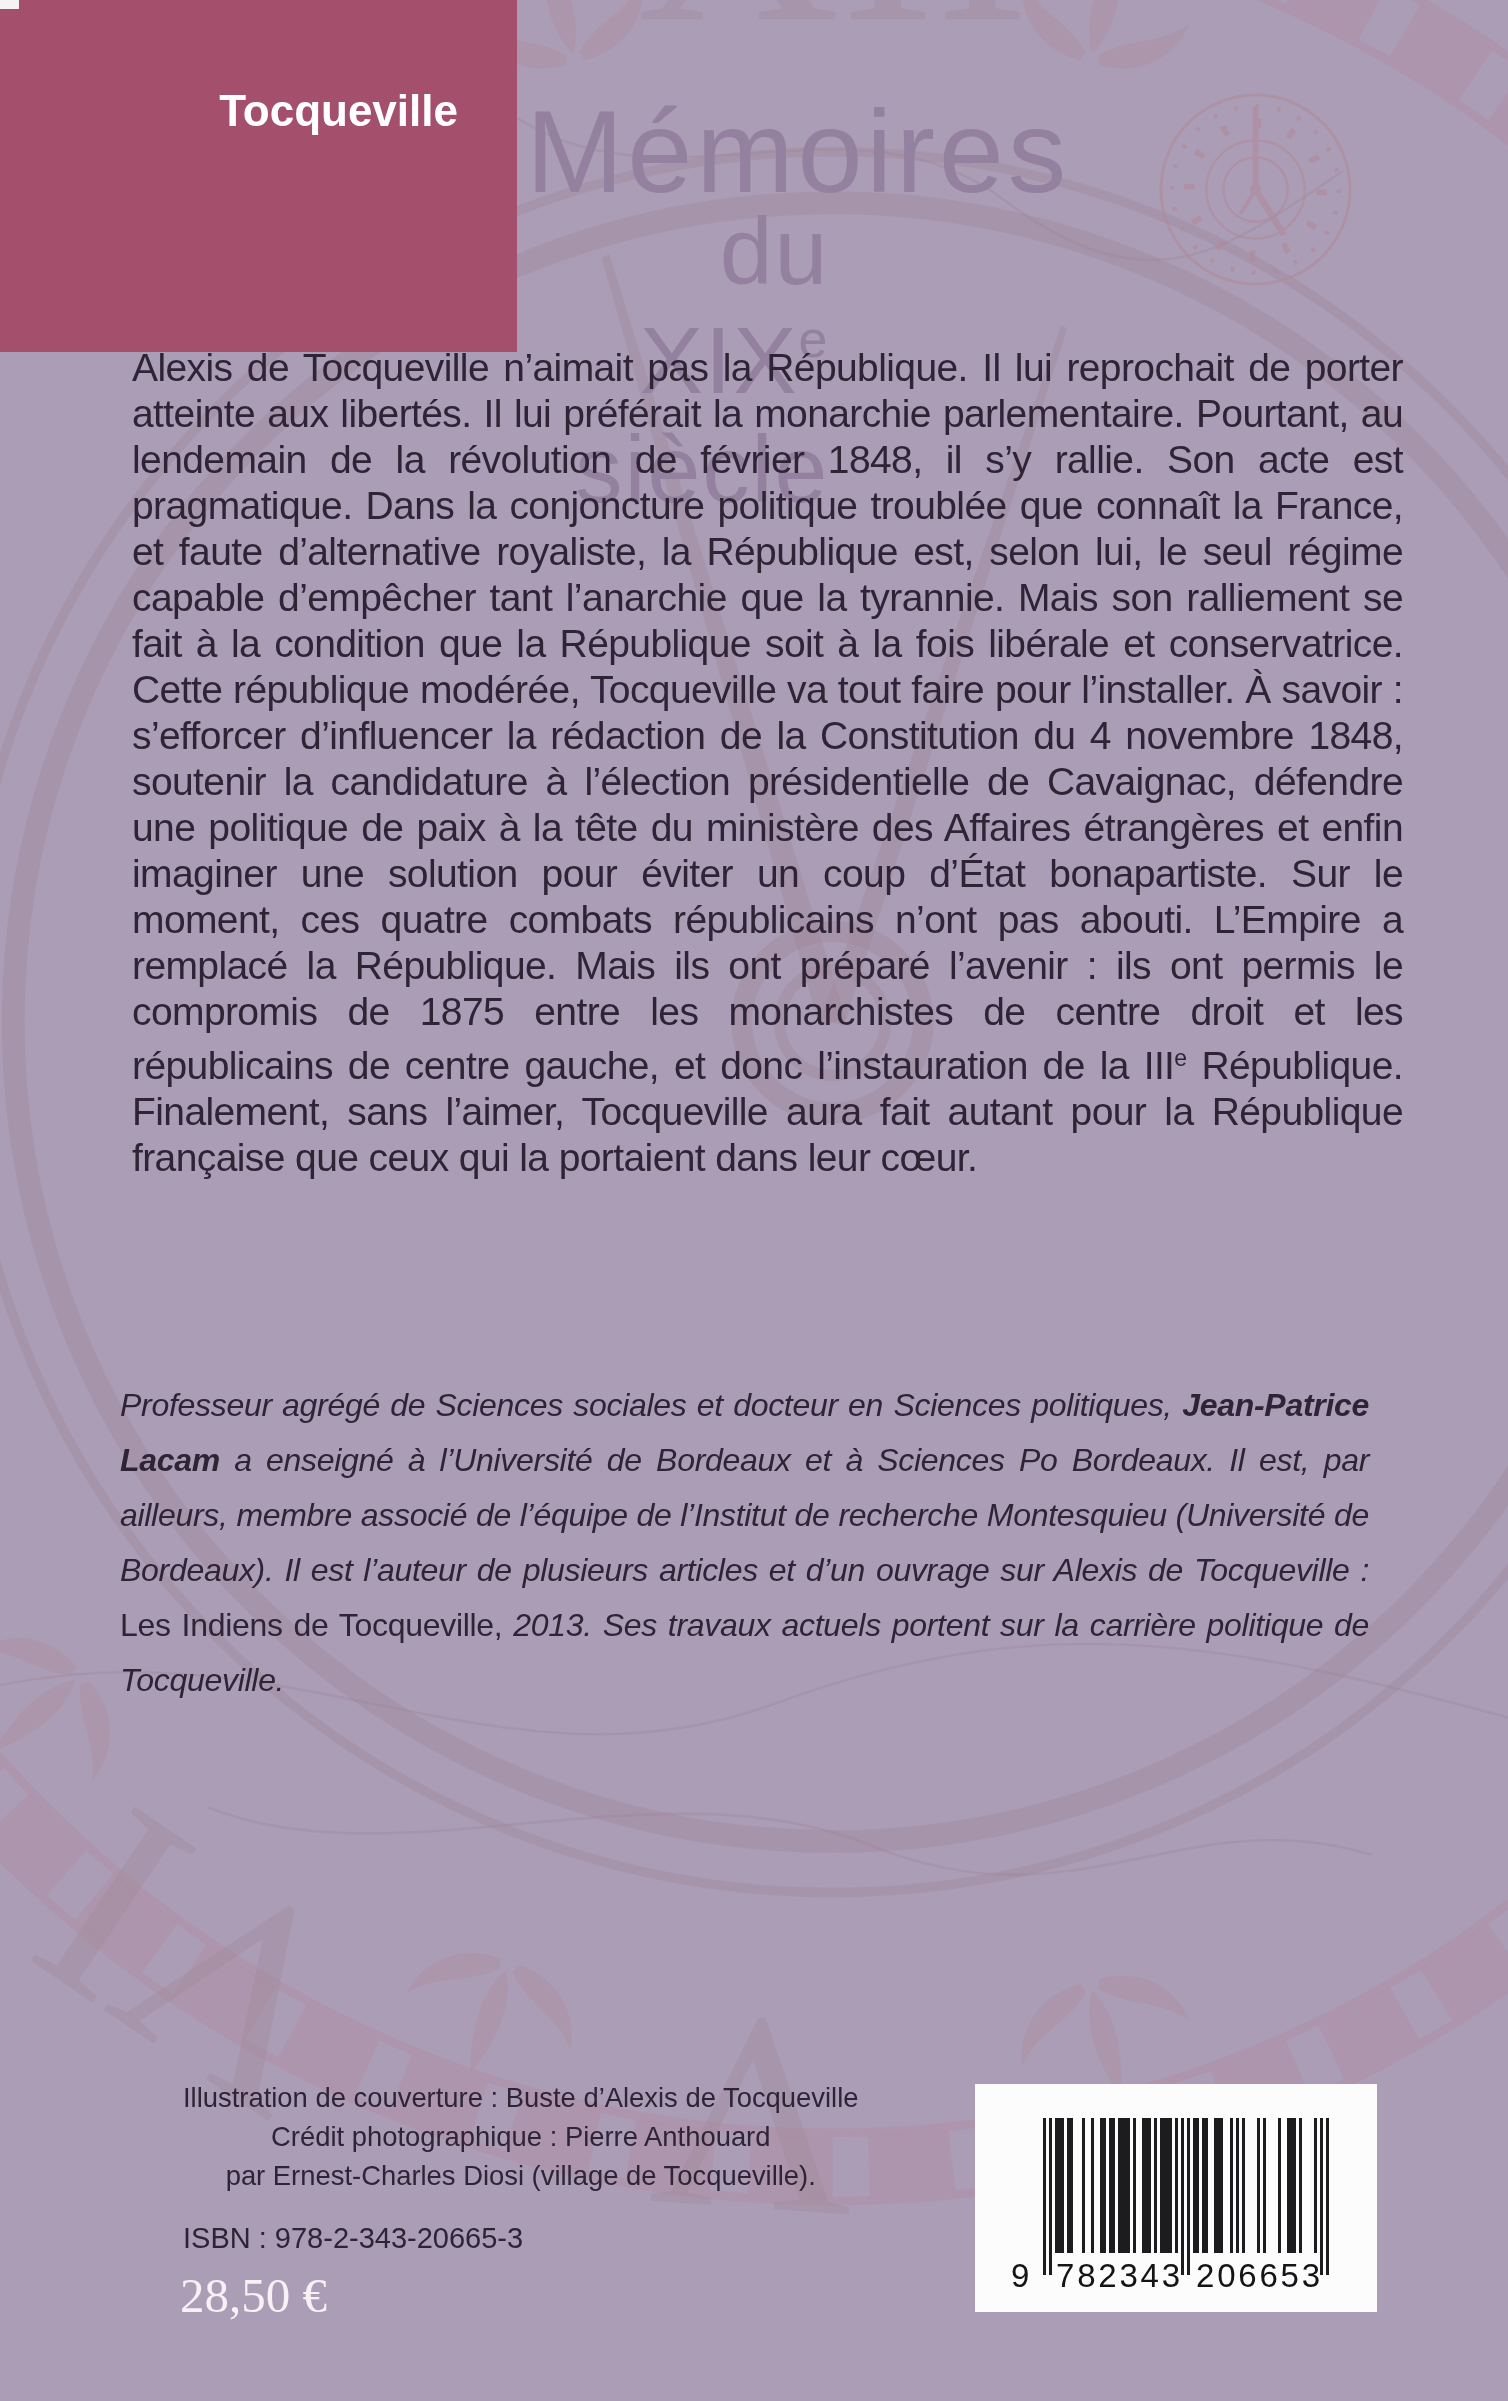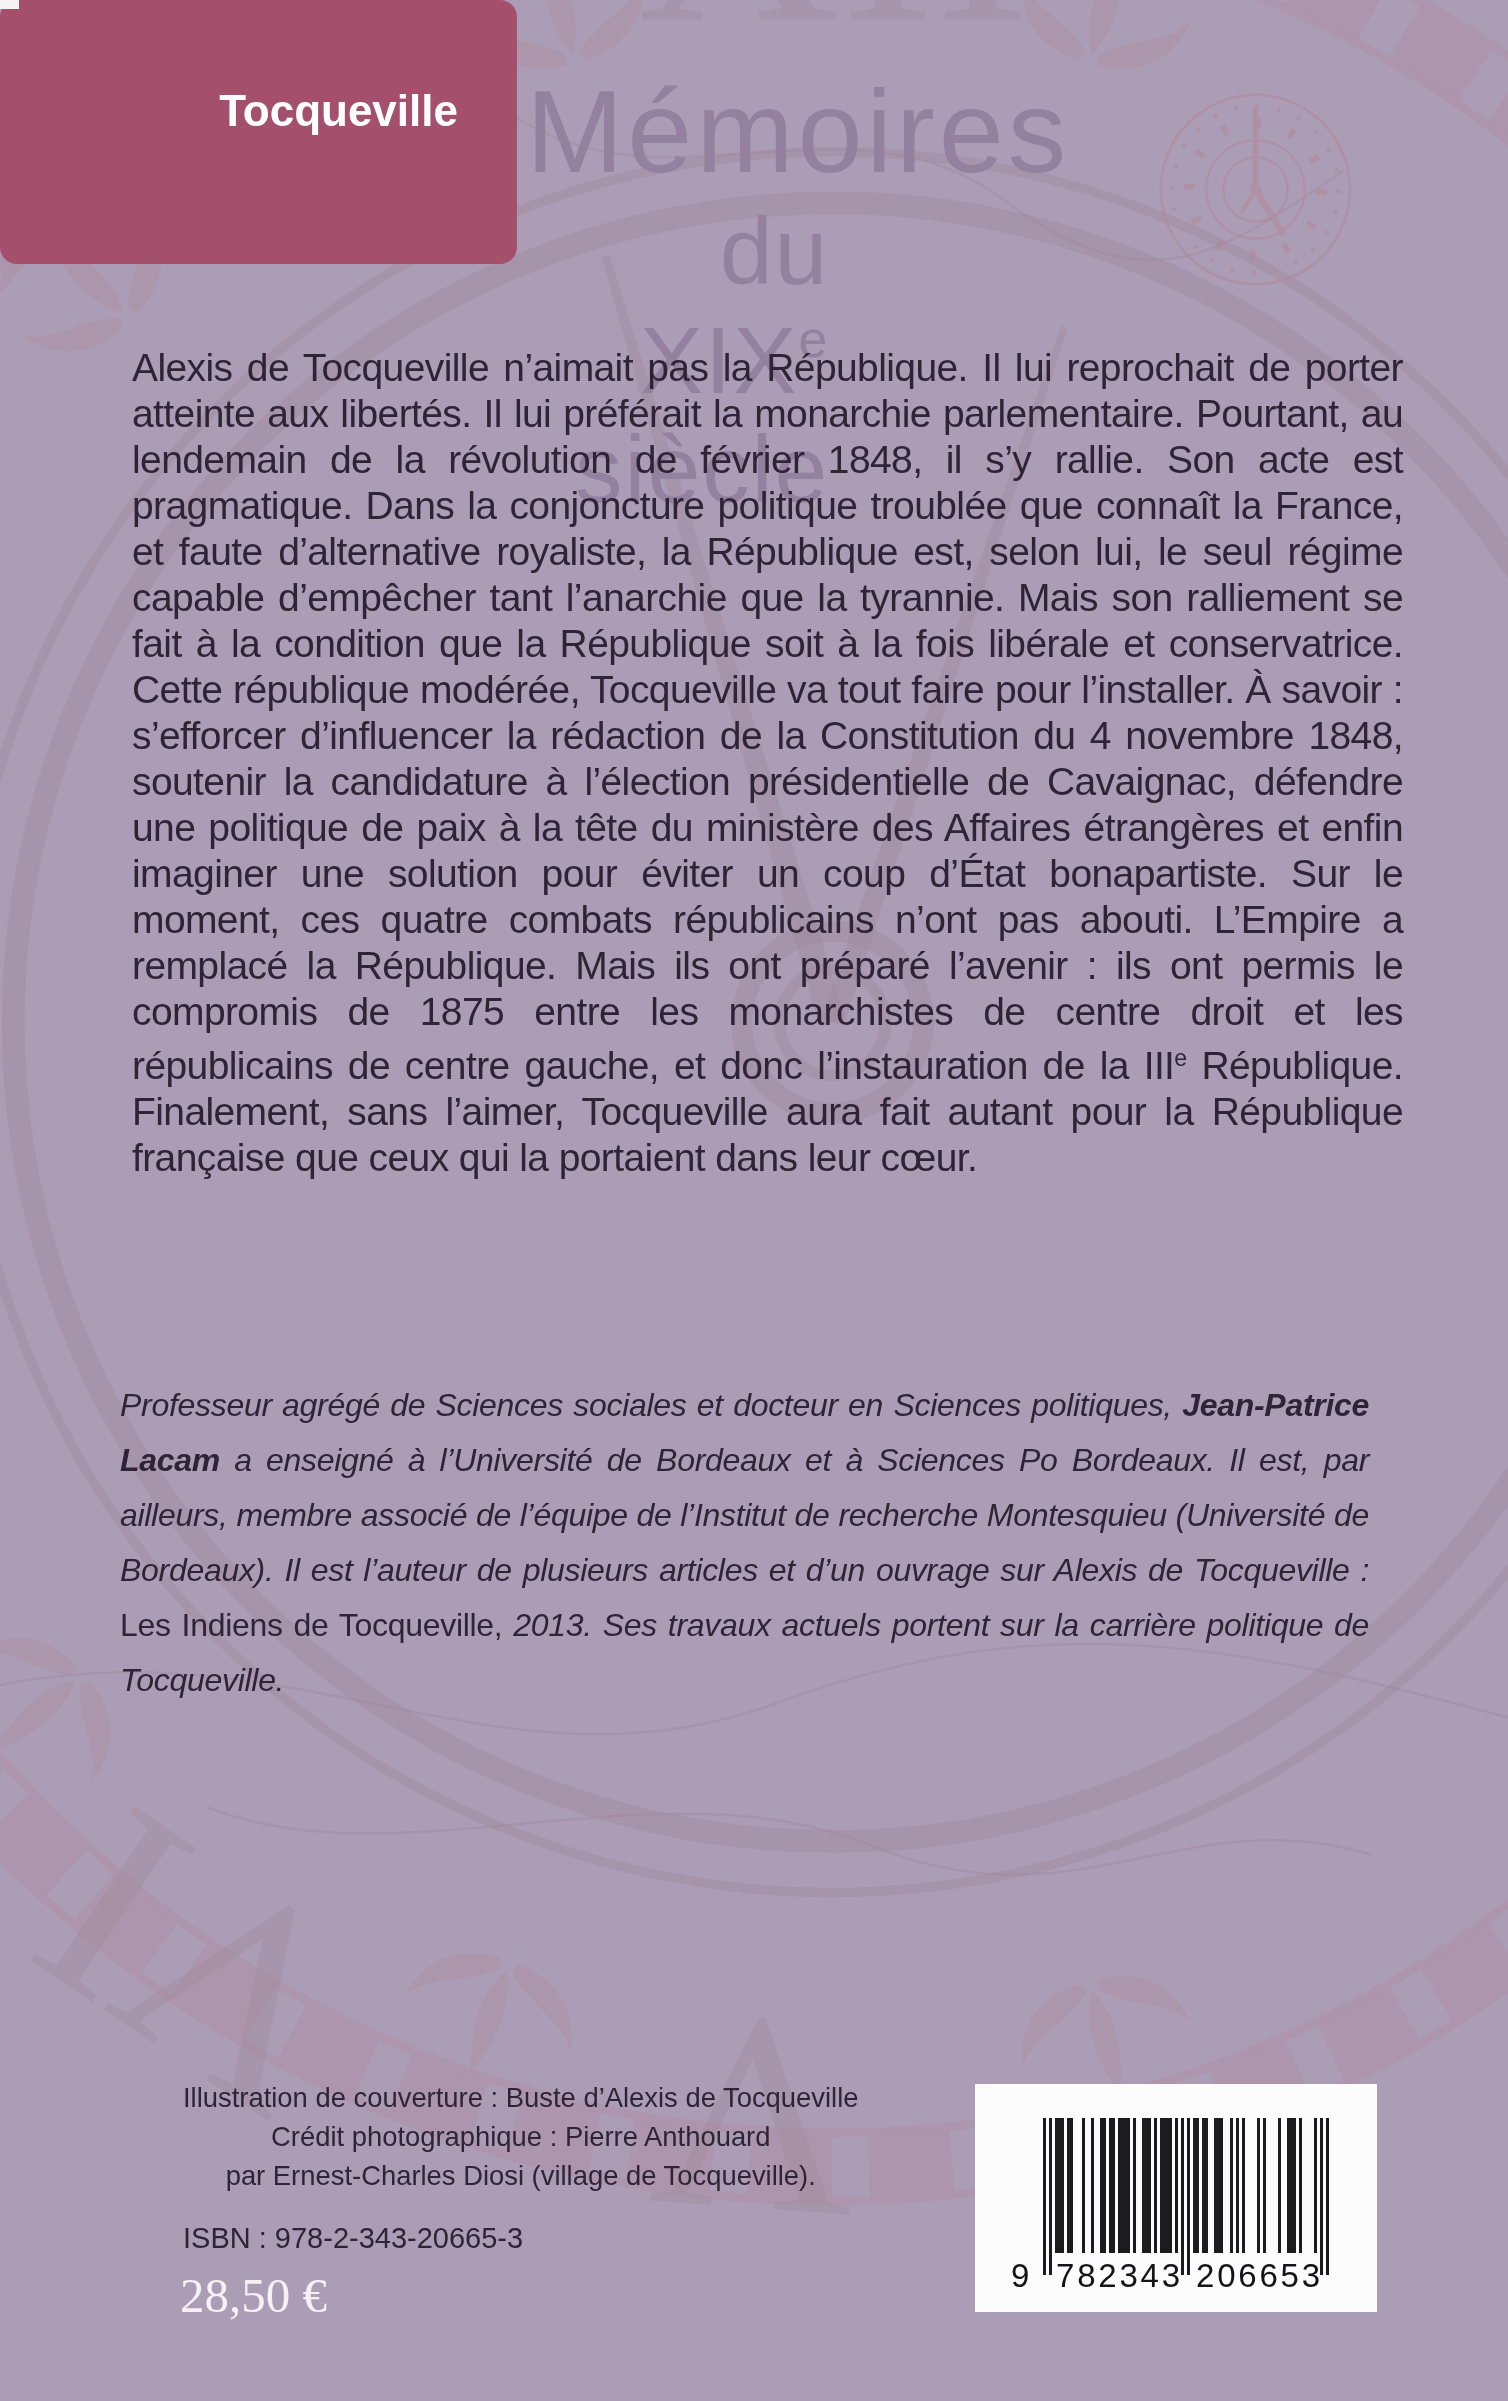--- a/index.html
+++ b/index.html
@@ -13,26 +13,26 @@
 
   .watermark{position:absolute;left:0;top:0;z-index:0;}
   .wm-plum{stroke:var(--wmplum);fill:none;opacity:.33;}
   .wm-plum-fill{fill:var(--wmplum);stroke:none;opacity:.33;}
   .wm-rose{stroke:var(--wmrose);fill:none;opacity:.32;}
   .wm-rose-fill{fill:var(--wmrose);stroke:none;opacity:.34;}
   .wm-num{font-family:"Liberation Serif","DejaVu Serif",serif;font-size:300px;fill:var(--wmplum);opacity:.30;text-anchor:middle;}
 
   .corner-notch{position:absolute;left:0;top:0;width:19px;height:8.5px;background:#f5f3f4;z-index:4;}
 
-  .banner{position:absolute;left:0;top:0;width:517px;height:264px;background:var(--banner);z-index:3;border-radius:17px;}
+  .banner{position:absolute;left:0;top:0;width:517px;height:352px;background:var(--banner);z-index:3;}
   .banner-text{position:absolute;right:59px;top:70px;text-align:right;color:var(--bannertext);
     font-size:44px;font-weight:bold;line-height:81px;letter-spacing:0px;white-space:nowrap;}
 
   .series-logo{position:absolute;z-index:1;color:var(--series);}
-  .series-line1{position:absolute;left:526px;top:64px;font-size:117px;font-weight:300;letter-spacing:3.8px;}
+  .series-line1{position:absolute;left:526px;top:84px;font-size:117px;font-weight:300;letter-spacing:3.8px;}
   .series-line2{position:absolute;left:575px;top:197px;font-size:95px;font-weight:400;letter-spacing:1.9px;text-align:right;}
   .series-sup{font-size:52px;vertical-align:36px;}
 
   .clock-icon{position:absolute;left:1142px;top:76px;z-index:1;opacity:.62;}
   .ci{stroke:var(--wmrose);fill:none;}
 
   .synopsis{position:absolute;left:120px;top:333px;width:1271px;z-index:2;margin:12px;
     font-size:39px;line-height:46px;letter-spacing:-0.6px;color:var(--bodytext);text-align:justify;}
   .sup-e{font-size:23px;vertical-align:13.2px;}
 

